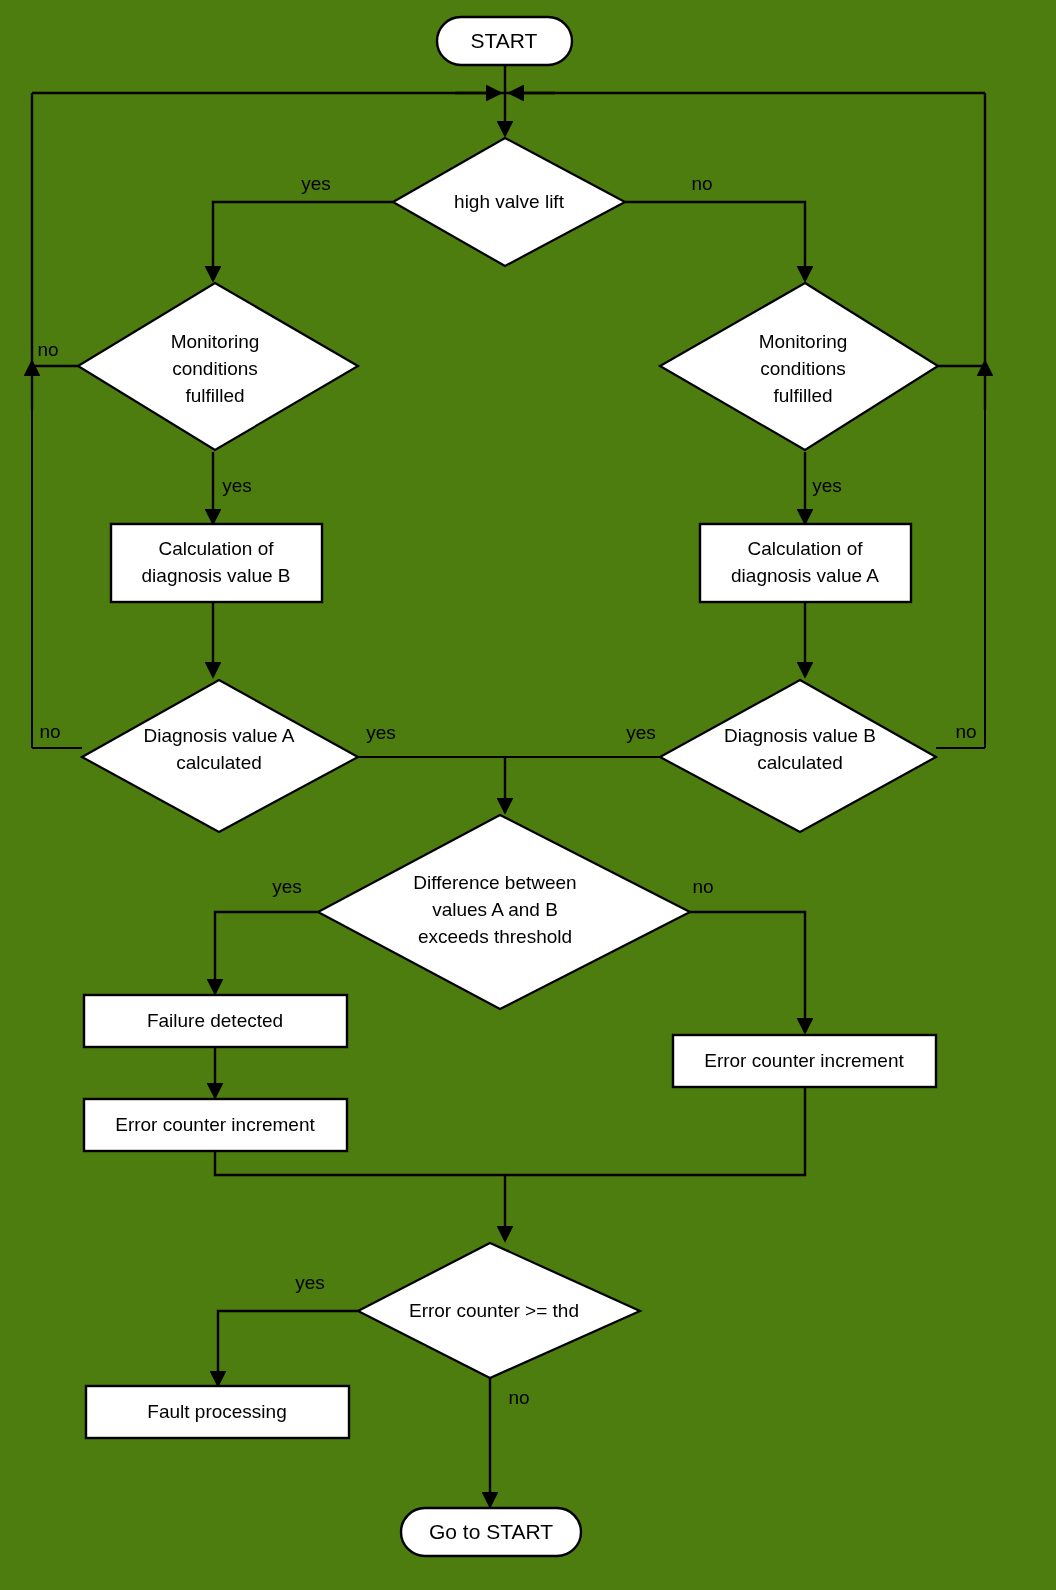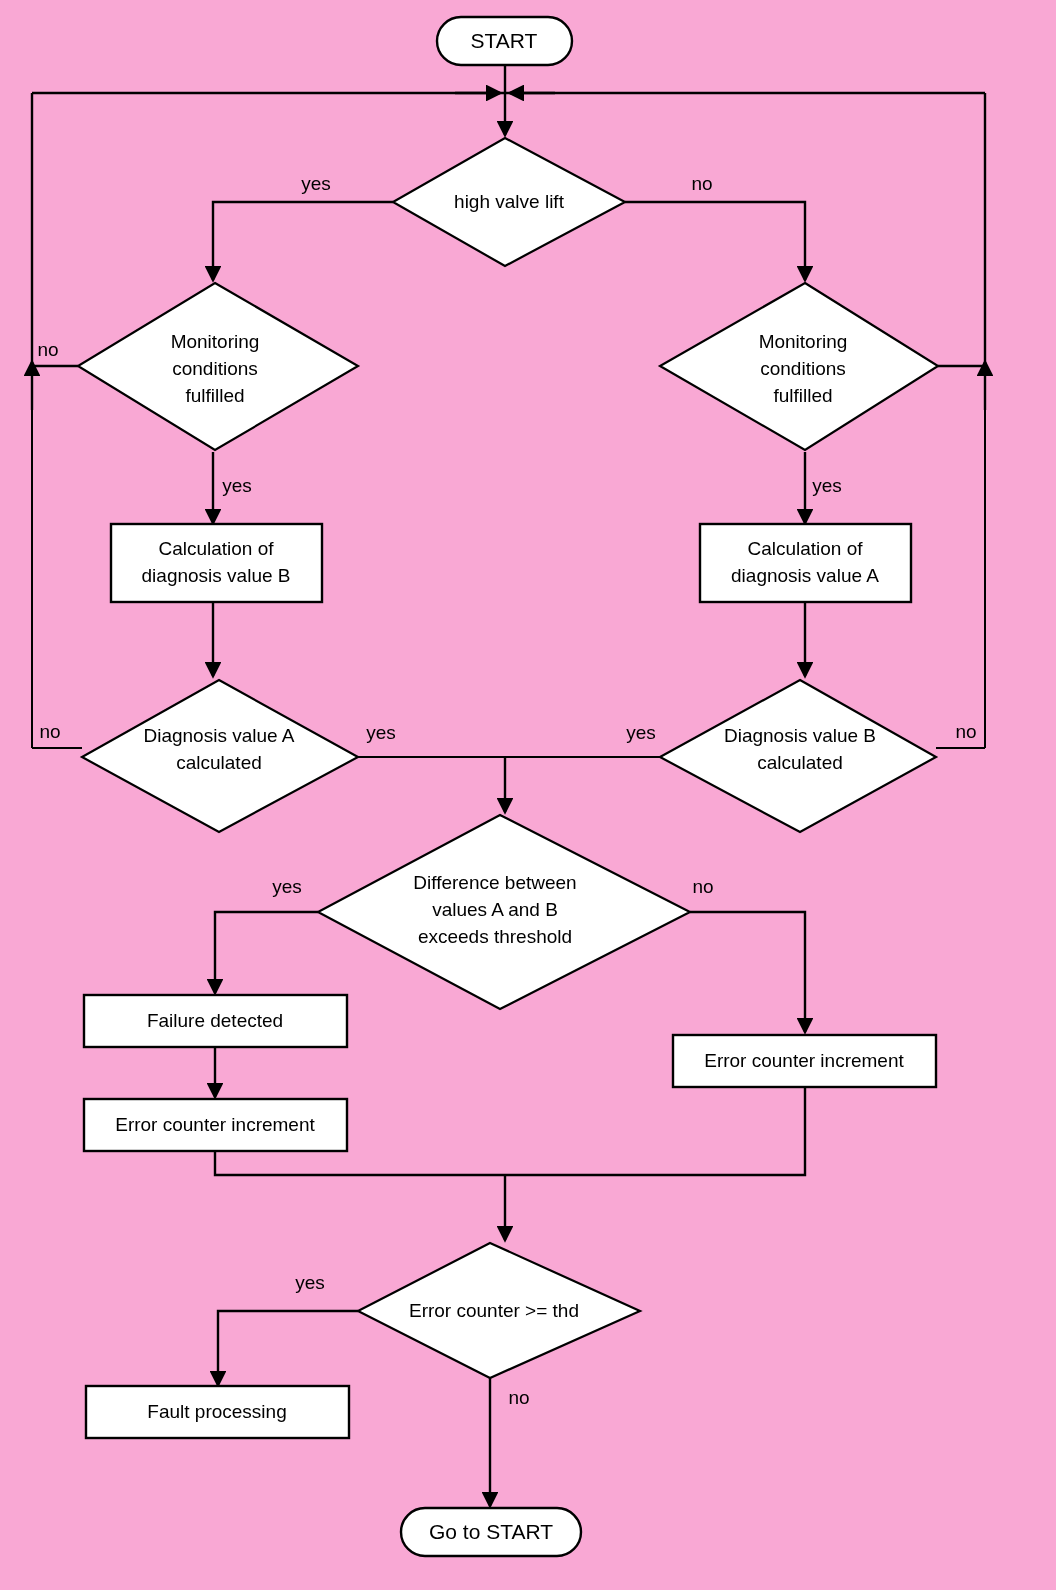--- a/index.html
+++ b/index.html
@@ -7,21 +7,21 @@
     padding: 0;
     background: #ffffff;
   }
   body {
     font-family: "Liberation Sans", sans-serif;
   }
   #flowchart-root {
     position: relative;
     width: 1056px;
     height: 1590px;
-    background: #f9a8d4;
+    background: #4d7c0f;
     overflow: hidden;
   }
   svg#flow-svg {
     display: block;
     width: 1056px;
     height: 1590px;
   }
   .node-shape {
     fill: #ffffff;
     stroke: #000000;

